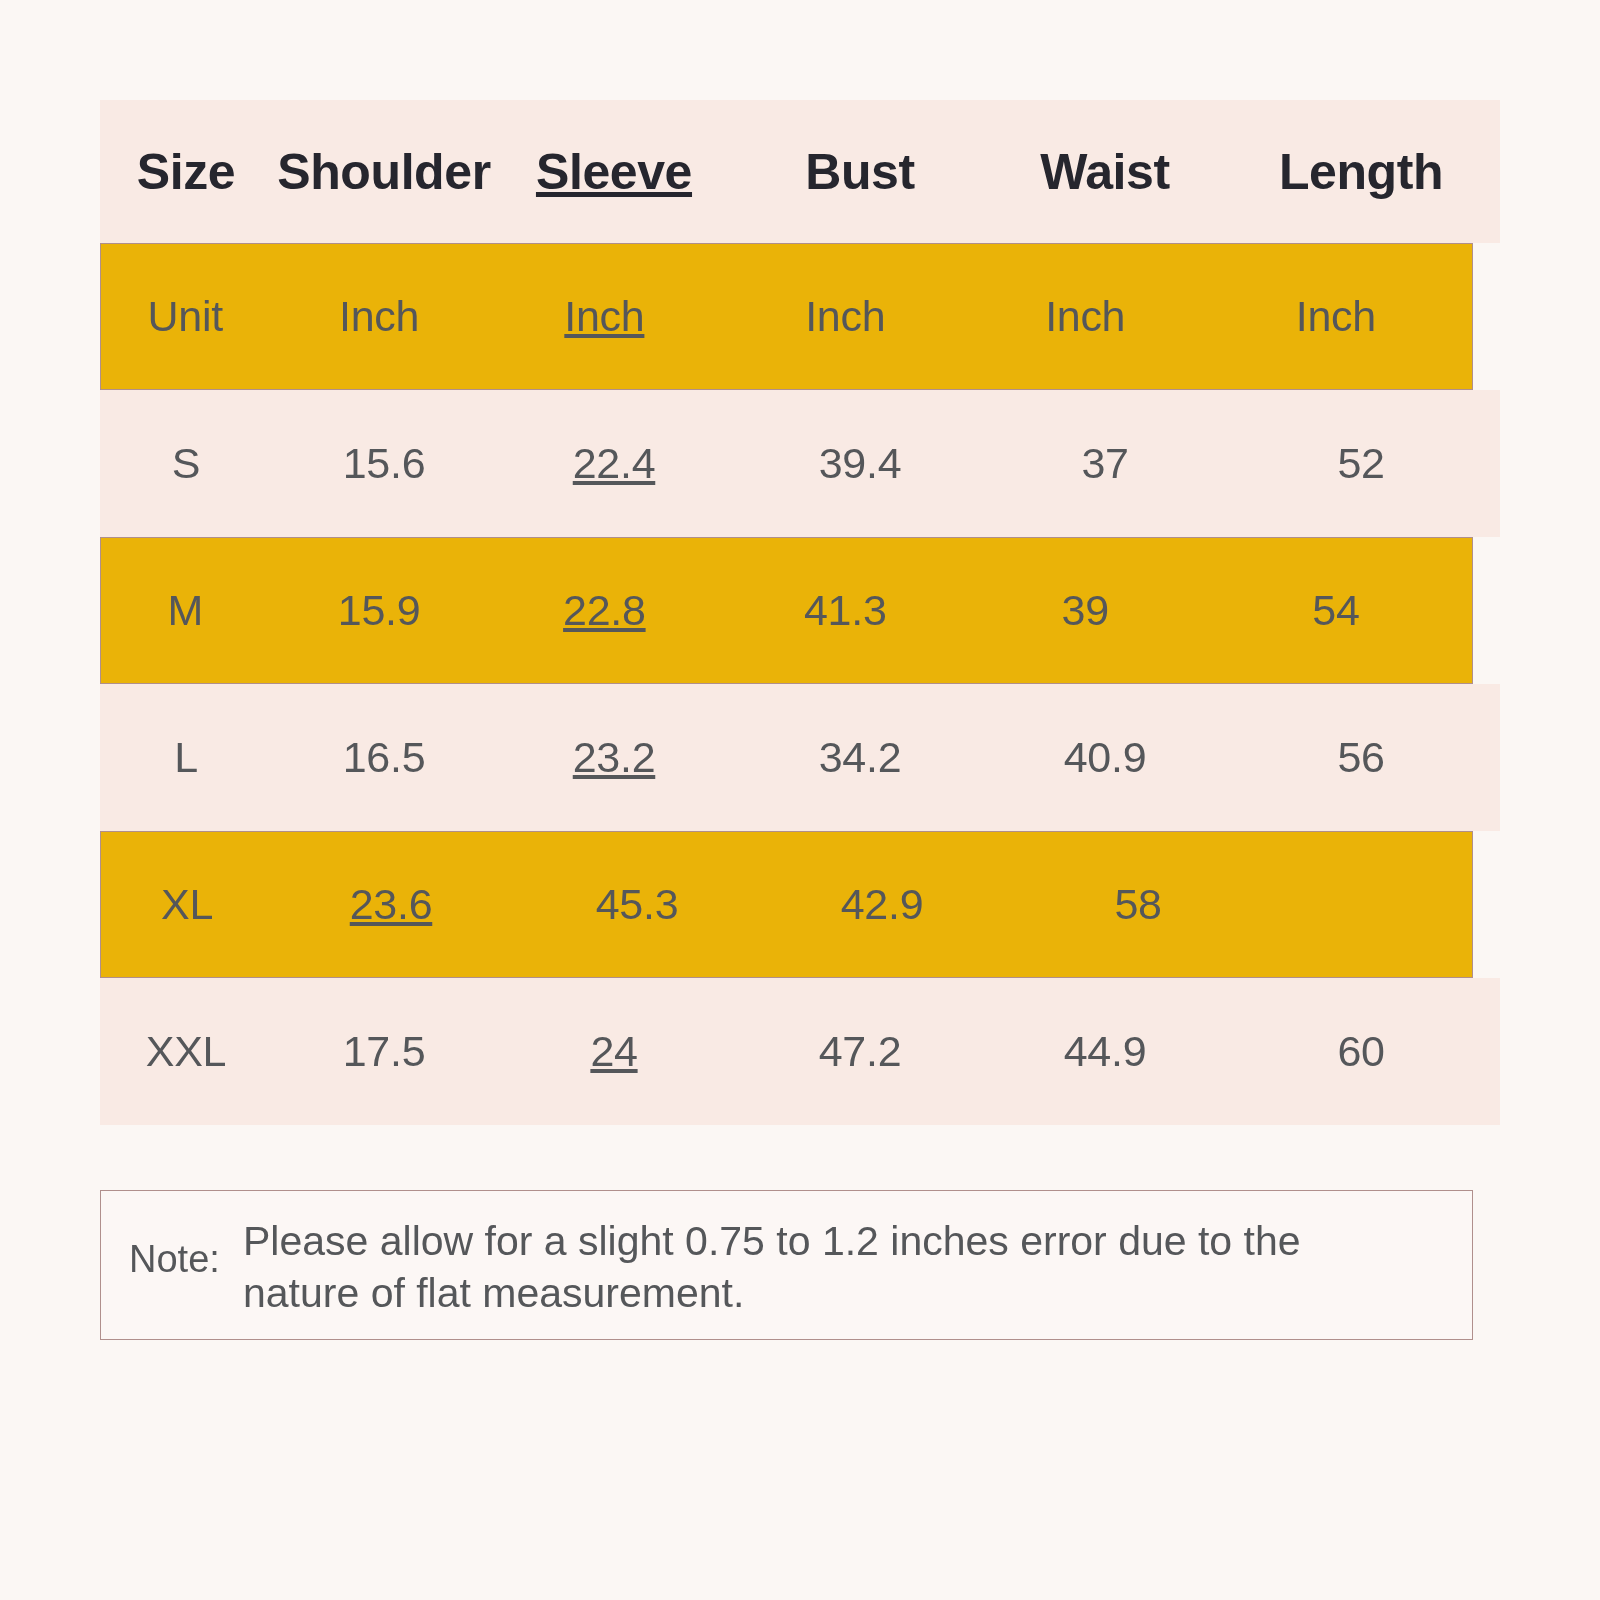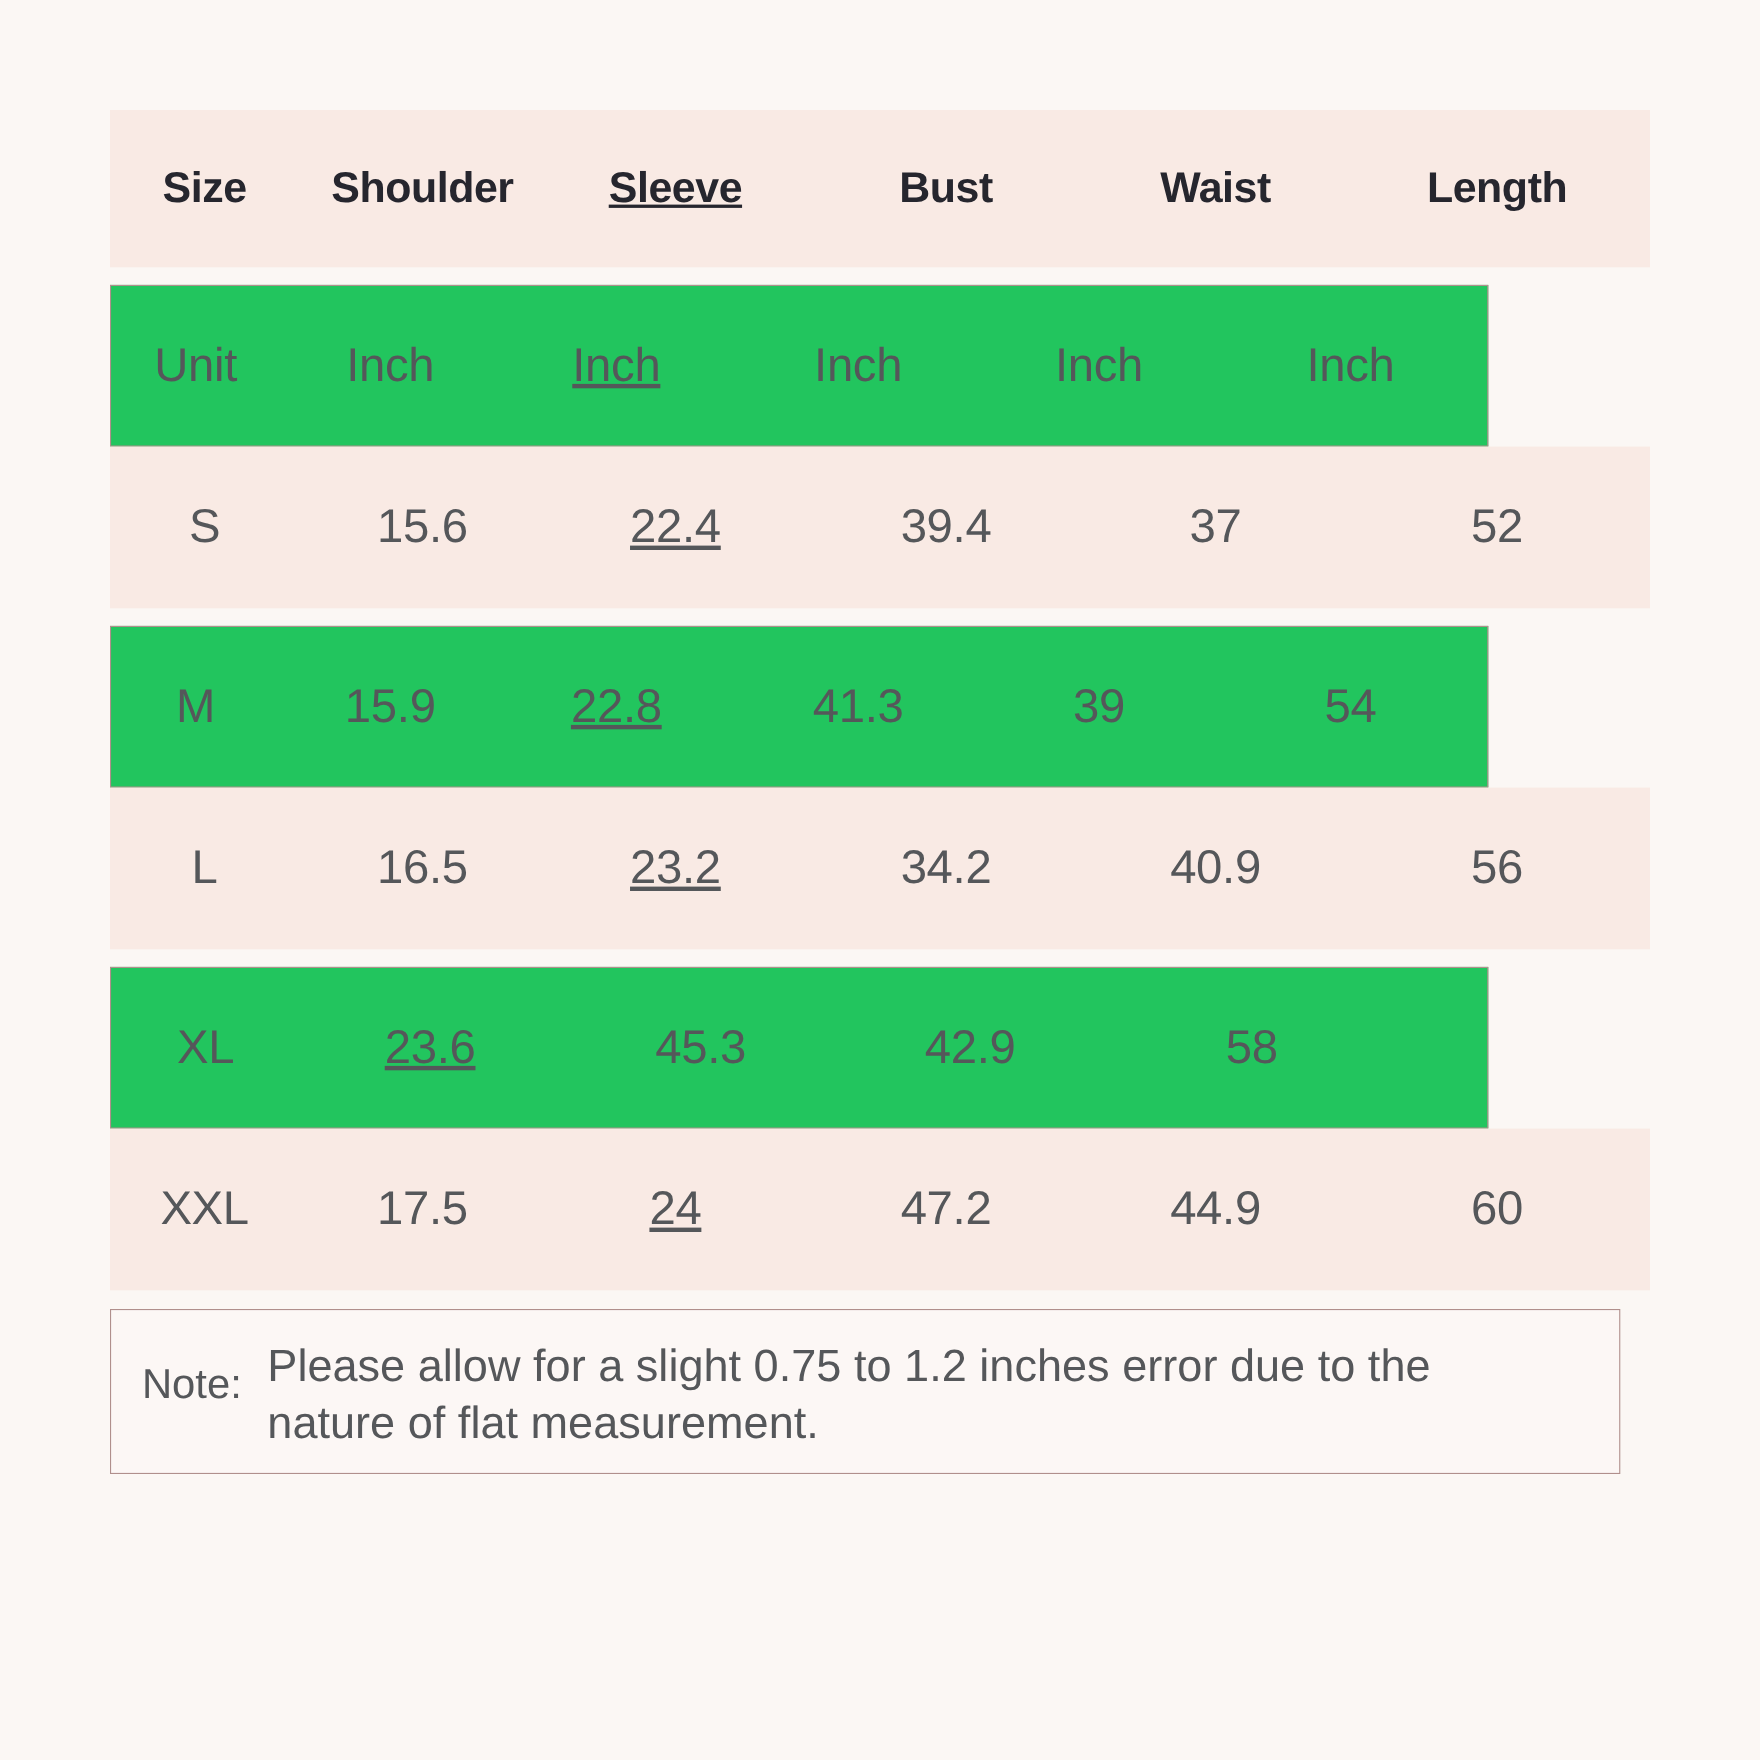--- a/index.html
+++ b/index.html
@@ -36,24 +36,23 @@
   }
 
   
   .row.tinted {
     background: #F9EAE4;
     border: none;
   }
 
   
   .row.plain {
-    background: #22c55e;
-    width: 1253px;
+    background: #eab308;
+    width: 1373px;
     border: 1px solid #B08F8C;
-    margin-top: 16px;
   }
 
   .row.header {
     height: 143px;
   }
   .row.data {
     height: 147px;
   }
 
   .cell {
@@ -64,21 +63,21 @@
 
   
   .c0 { width: 172px; }
   .c1 { width: 224px; }
   .c2 { width: 236px; text-decoration: underline; }
   .c3 { width: 256px; }
   .c4 { width: 234px; }
   .c5 { width: 278px; }
 
   .row.header .cell {
-    font-size: 39px;
+    font-size: 50px;
     font-weight: bold;
     color: #26262E;
     letter-spacing: -0.4px;
   }
 
   .row.data .cell {
     font-size: 43px;
     font-weight: normal;
     color: #55575A;
     letter-spacing: -0.3px;

